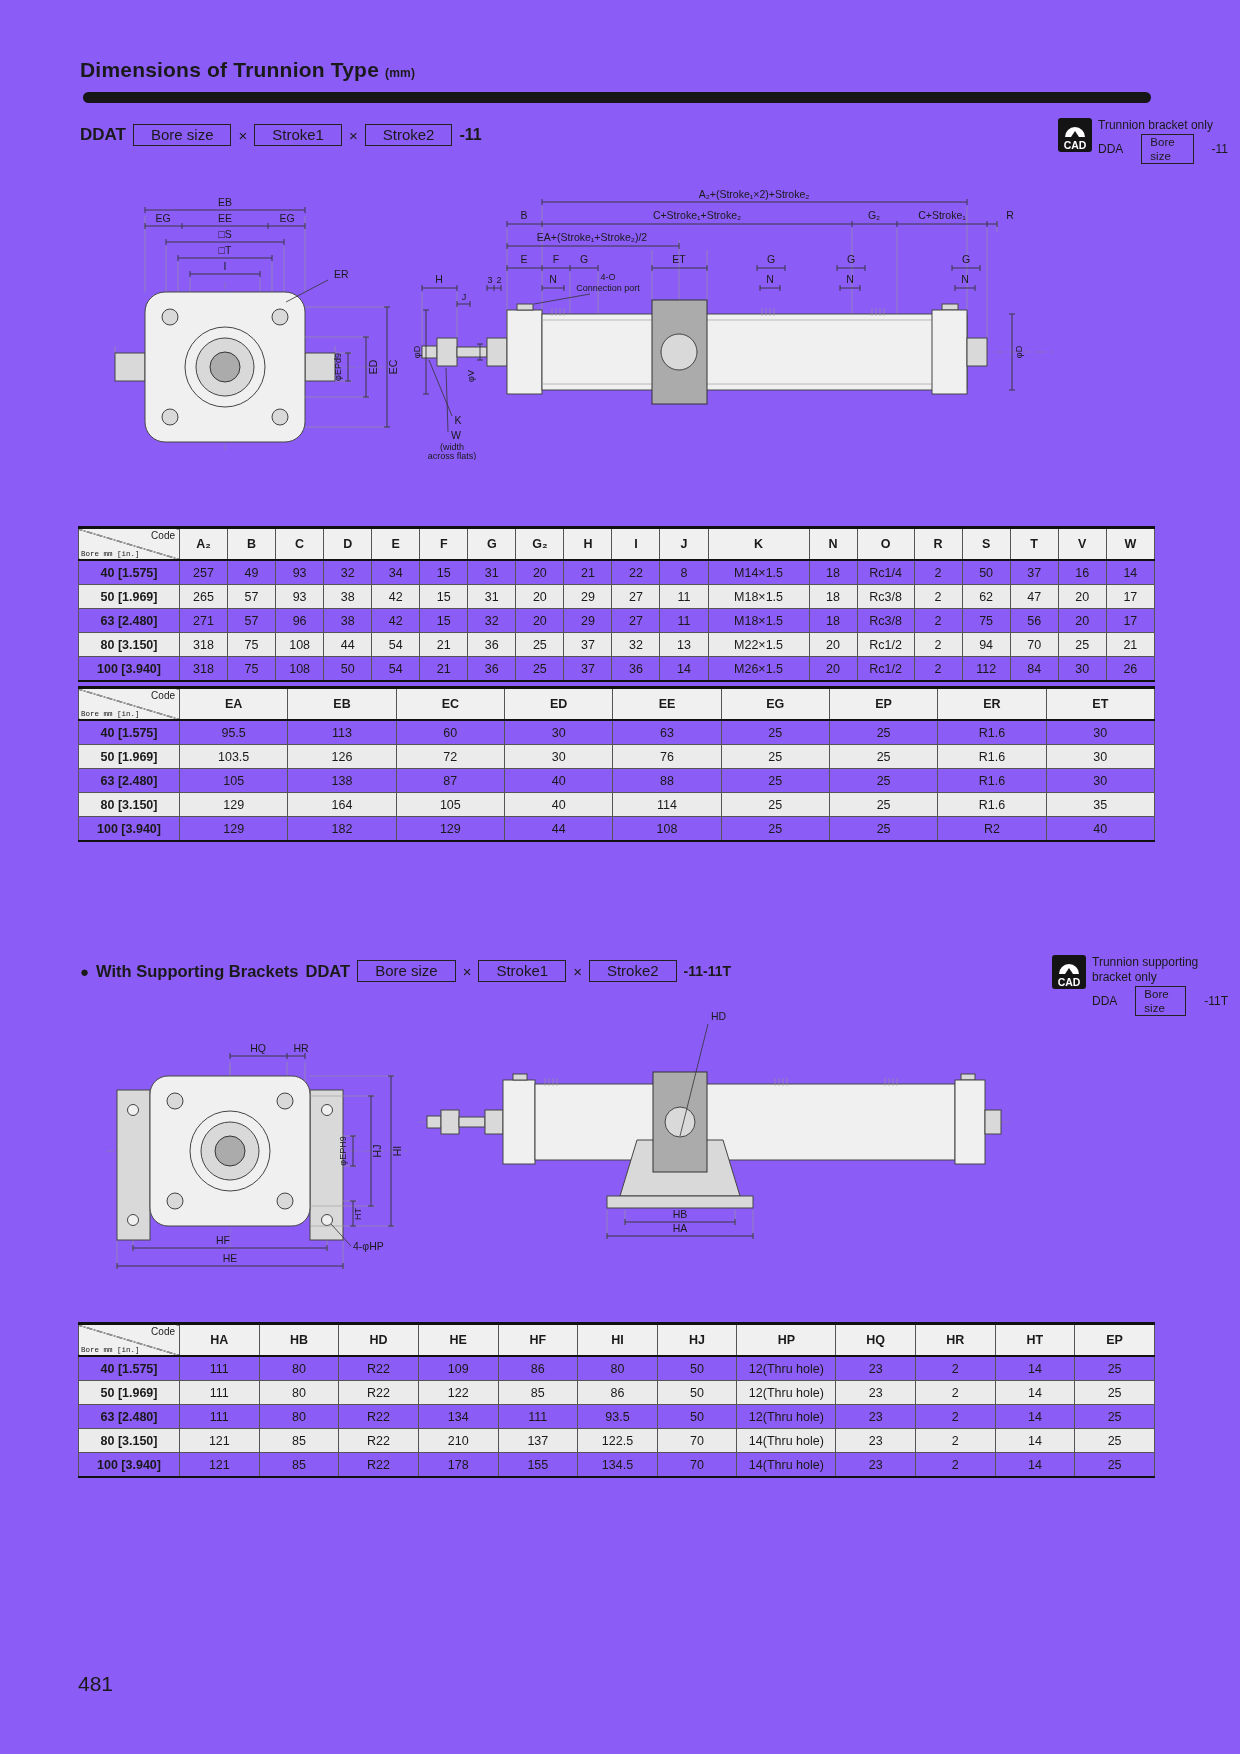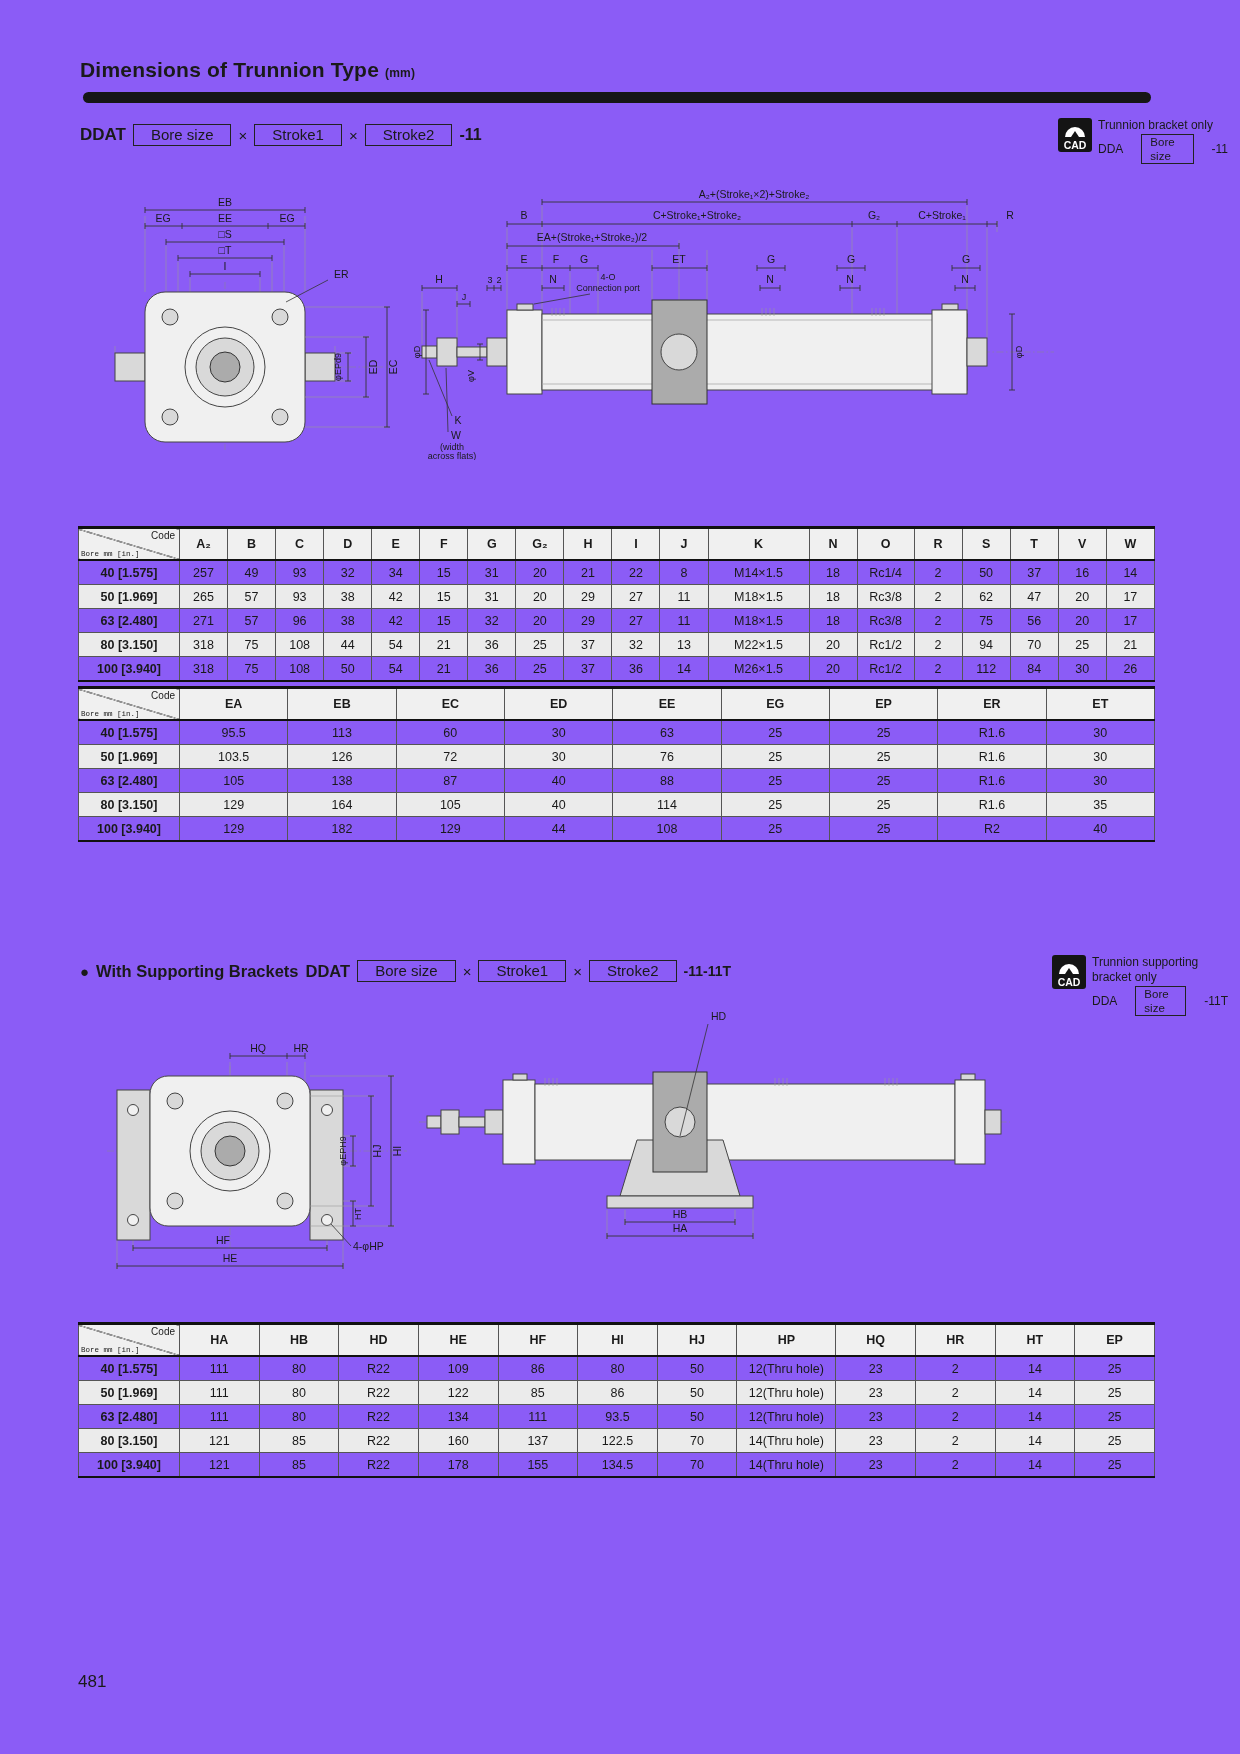--- a/index.html
+++ b/index.html
@@ -49,21 +49,21 @@
   svg text{font-family:"Liberation Sans","DejaVu Sans",sans-serif;fill:#1a1a1a;font-size:10.5px;}
   svg .sm{font-size:9px;}
   .part{fill:#f0f0f0;stroke:#444;stroke-width:1;}
   .part2{fill:#d9d9d9;stroke:#444;stroke-width:1;}
   .part3{fill:#ababab;stroke:#333;stroke-width:1;}
   .dim{stroke:#333;stroke-width:0.9;fill:none;}
   .ext{stroke:#9a9a9a;stroke-width:0.6;fill:none;}
   .cl{stroke:#888;stroke-width:0.5;stroke-dasharray:7 2.5 1.5 2.5;fill:none;}
   .lead{stroke:#333;stroke-width:0.8;fill:none;}
 
-  .pageno{font-size:17px;}
+  .pageno{font-size:21px;}
 </style>
 </head>
 <body>
 
 <div class="page">
 
   <div class="abs h1" style="left:80px;top:58px;">
     <span>Dimensions of Trunnion Type</span><span class="unit">(mm)</span>
   </div>
   <div class="abs bar" style="left:83px;top:92px;width:1068px;"></div>
@@ -586,21 +586,21 @@
             <td>23</td>
             <td>2</td>
             <td>14</td>
             <td>25</td>
           </tr>
           <tr>
             <td class="bore">80 [3.150]</td>
             <td>121</td>
             <td>85</td>
             <td>R22</td>
-            <td>160</td>
+            <td>210</td>
             <td>137</td>
             <td>122.5</td>
             <td>70</td>
             <td>14(Thru hole)</td>
             <td>23</td>
             <td>2</td>
             <td>14</td>
             <td>25</td>
           </tr>
           <tr>

